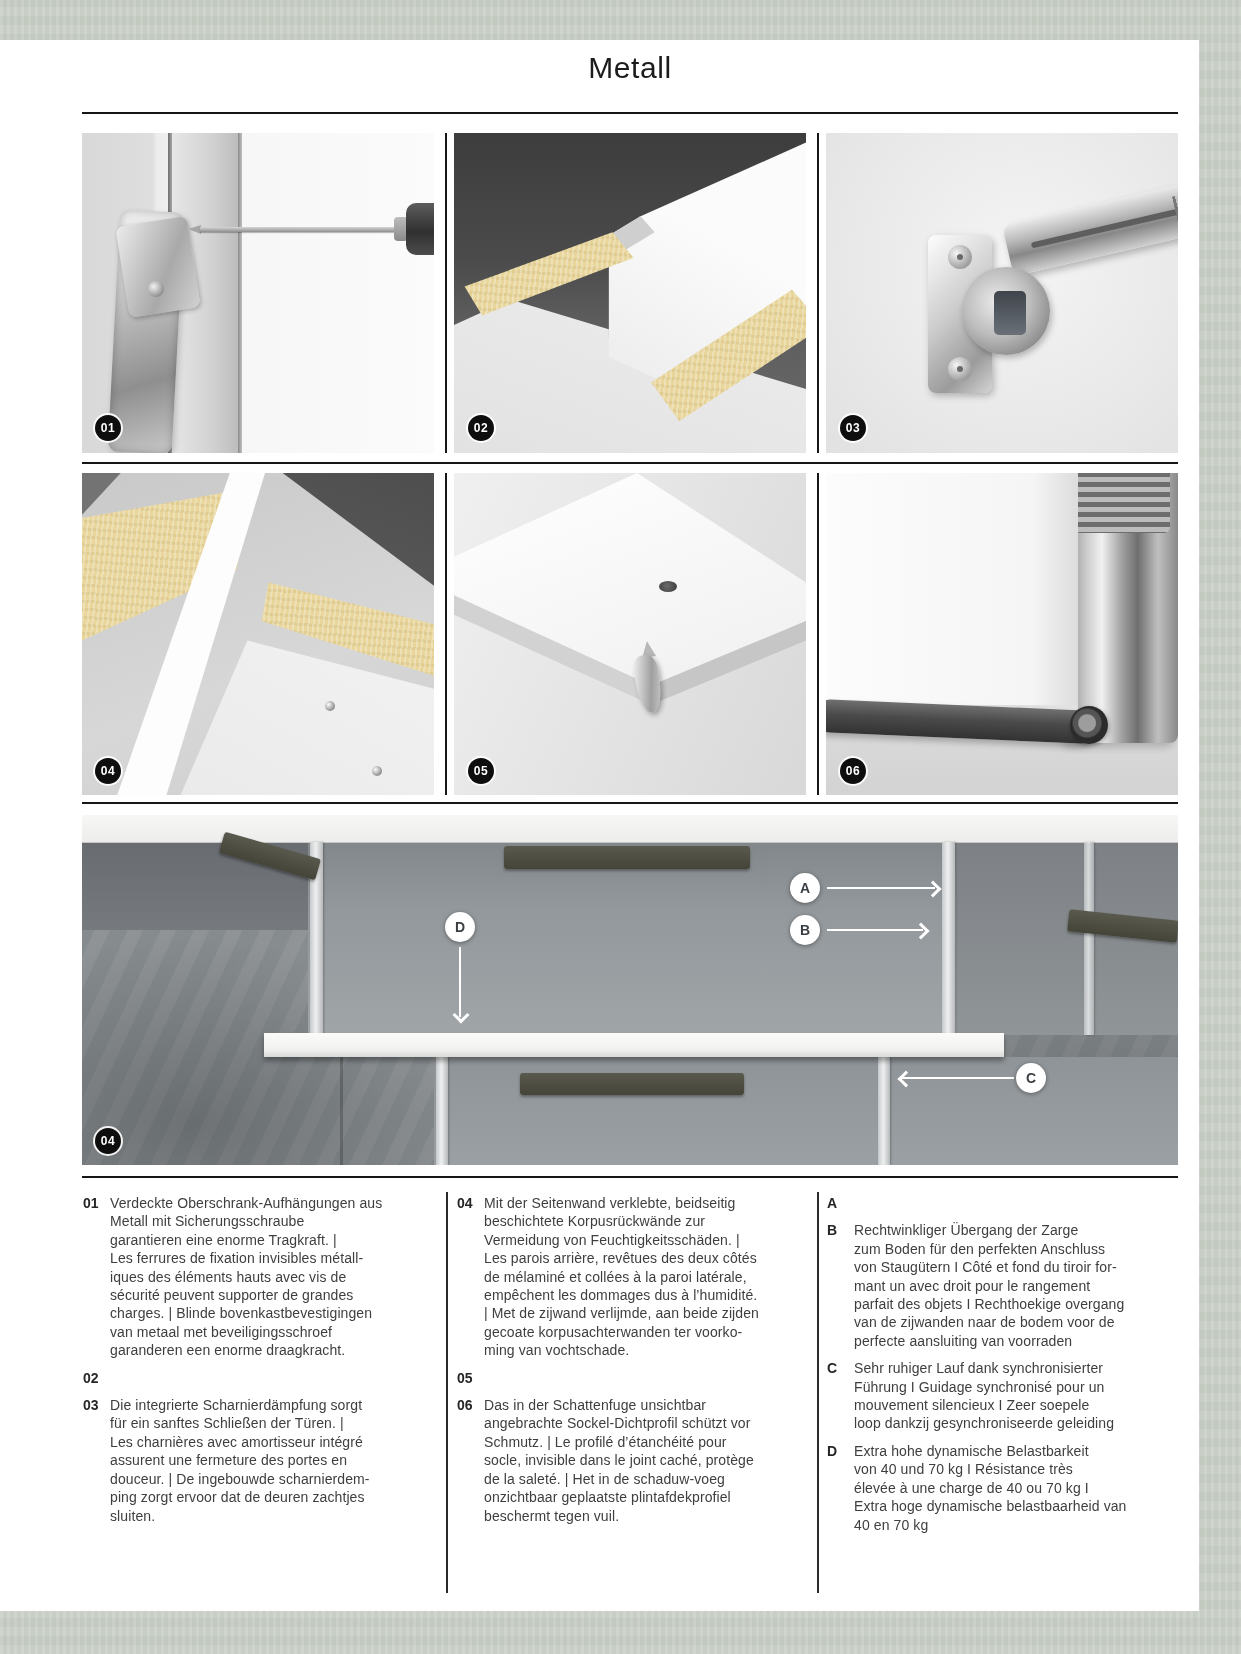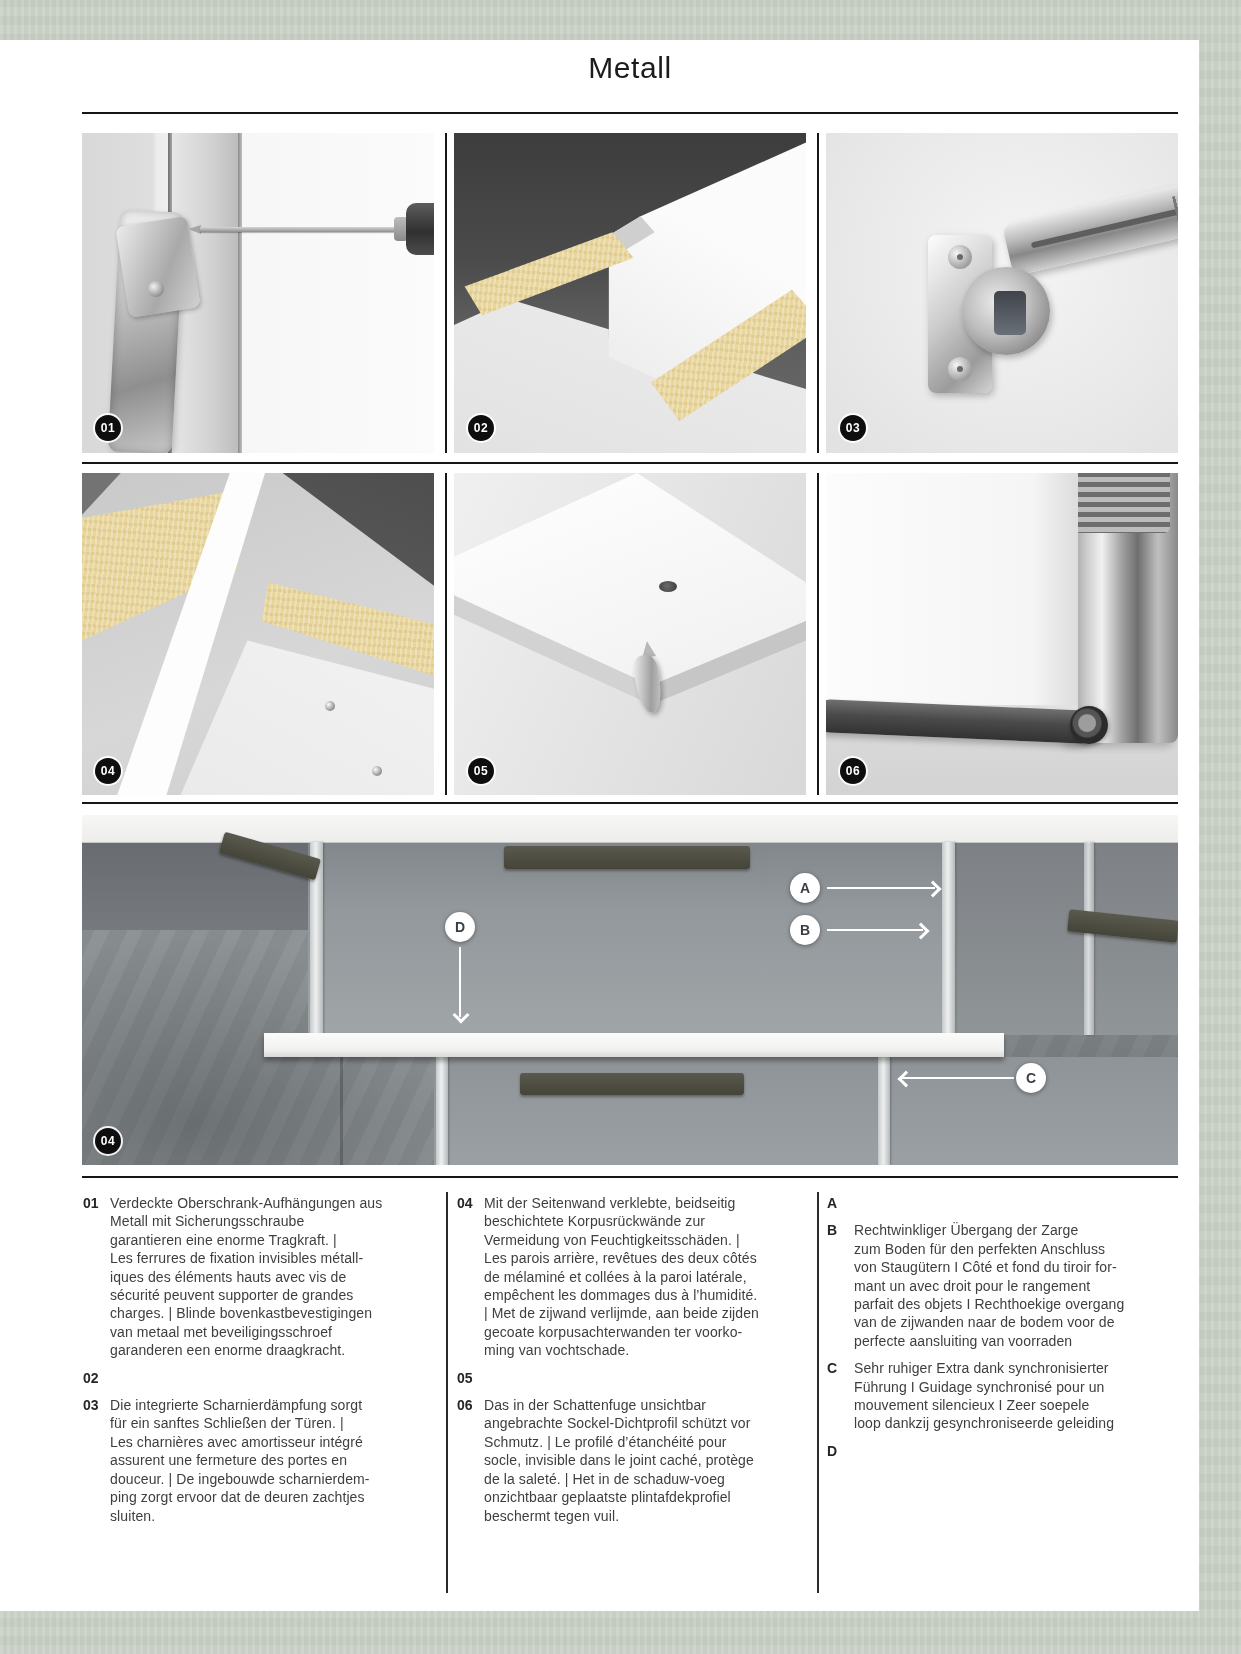--- a/index.html
+++ b/index.html
@@ -343,25 +343,30 @@
       <div class="note-text">Rechtwinkliger Übergang der Zarge
 zum Boden für den perfekten Anschluss
 von Staugütern I Côté et fond du tiroir for-
 mant un avec droit pour le rangement
 parfait des objets I Rechthoekige overgang
 van de zijwanden naar de bodem voor de
 perfecte aansluiting van voorraden</div>
     </div>
     <div class="note">
       <div class="note-num">C</div>
-      <div class="note-text">Sehr ruhiger Extra dank synchronisierter
+      <div class="note-text">Sehr ruhiger Lauf dank synchronisierter
 Führung I Guidage synchronisé pour un
 mouvement silencieux I Zeer soepele
 loop dankzij gesynchroniseerde geleiding</div>
     </div>
     <div class="note">
       <div class="note-num">D</div>
+      <div class="note-text">Extra hohe dynamische Belastbarkeit
+von 40 und 70 kg I Résistance très
+élevée à une charge de 40 ou 70 kg I
+Extra hoge dynamische belastbaarheid van
+40 en 70 kg</div>
     </div>
   </div>
 
   <div class="text-divider" style="left:446px;"></div>
   <div class="text-divider" style="left:817px;"></div>
 </div>
 
 </body></html>

